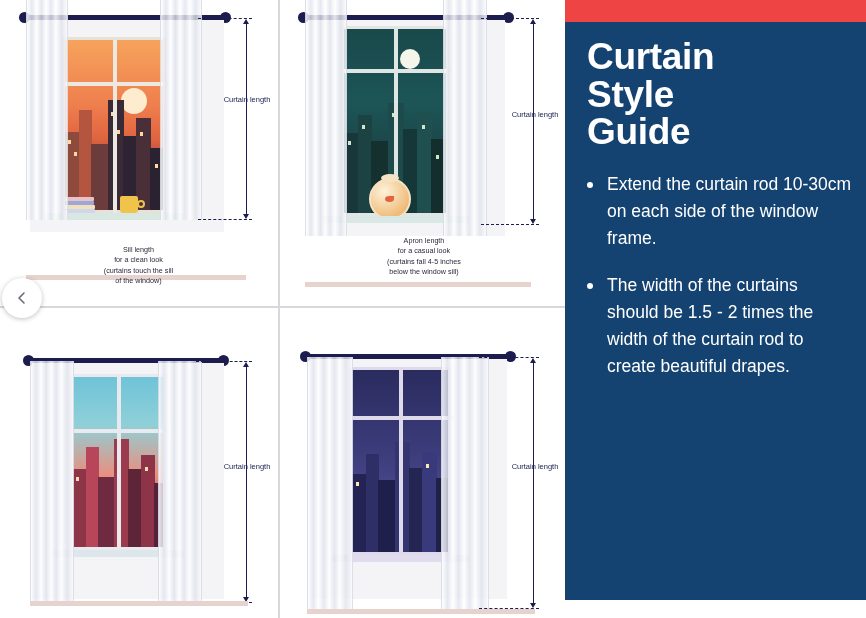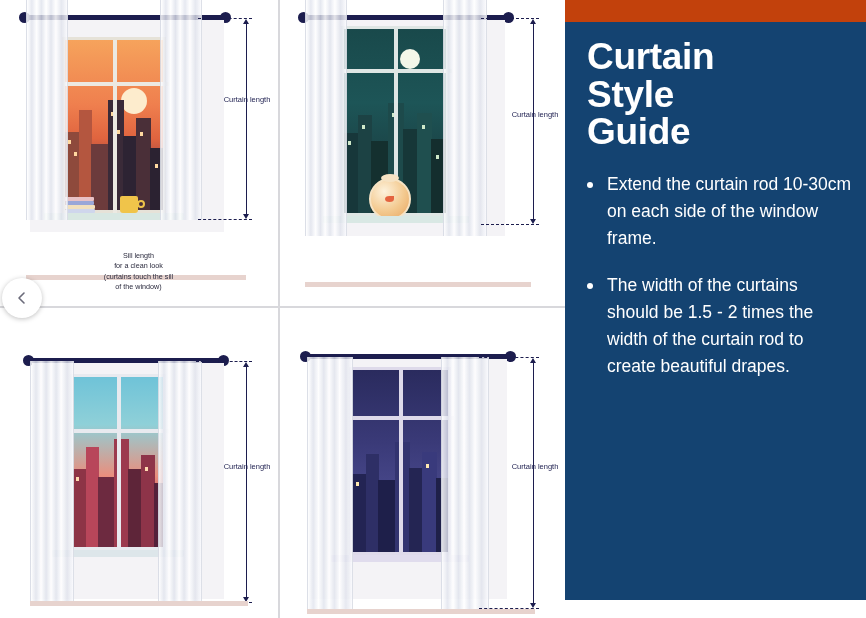--- a/index.html
+++ b/index.html
@@ -145,21 +145,21 @@
   .floorline {
     position: absolute;
     background: #e7d3ce;
   }
 
   
   .card {
     position: absolute;
     right: 0; top: 0;
     width: 301px; height: 538px;
-    background: #c2410c;
+    background: #ef4444;
   }
   .cardinner {
     position: absolute;
     left: 0; top: 22px;
     width: 301px; height: 578px;
     background: #144371;
     padding: 16px 14px 0 22px;
   }
   .cardtitle {
     color: #ffffff;
@@ -255,21 +255,21 @@
 
       <div class="mdash" style="left:198px; top:18px; width:54px;"></div>
       <div class="mdash" style="left:198px; top:219px; width:54px;"></div>
       <div class="mline" style="left:246px; top:22px; height:192px;"></div>
       <div class="arrow-up" style="left:243px; top:19px;"></div>
       <div class="arrow-dn" style="left:243px; top:214px;"></div>
       <div class="measure" style="left:222px; top:95px; width:50px;">Curtain
 length</div>
 
       <div class="floorline" style="left:26px; top:275px; width:220px; height:5px;"></div>
-      <div class="caption" style="left:0; top:251px;">Sill length
+      <div class="caption" style="left:0; top:245px;">Sill length
 for a clean look
 (curtains touch the sill
 of the window)</div>
     </div>
 
     <div class="panel p1">
       <div class="rod" style="left:20px; top:15px; width:210px; height:5px;"></div>
       <div class="finial" style="left:15px; top:12px;"></div>
       <div class="finial" style="left:220px; top:12px;"></div>
 
@@ -306,20 +306,24 @@
 
       <div class="mdash" style="left:198px; top:18px; width:58px;"></div>
       <div class="mdash" style="left:198px; top:224px; width:58px;"></div>
       <div class="mline" style="left:250px; top:22px; height:197px;"></div>
       <div class="arrow-up" style="left:247px; top:19px;"></div>
       <div class="arrow-dn" style="left:247px; top:219px;"></div>
       <div class="measure" style="left:226px; top:110px; width:52px;">Curtain
 length</div>
 
       <div class="floorline" style="left:22px; top:282px; width:226px; height:5px;"></div>
+      <div class="caption" style="left:0; top:236px;">Apron length
+for a casual look
+(curtains fall 4-5 inches
+below the window sill)</div>
     </div>
 
     <div class="panel p2">
       <div class="rod" style="left:28px; top:46px; width:200px; height:5px;"></div>
       <div class="finial" style="left:23px; top:43px;"></div>
       <div class="finial" style="left:218px; top:43px;"></div>
 
       <div class="wall" style="left:32px; top:51px; width:192px; height:236px;"></div>
 
       <div class="winframe" style="left:70px; top:62px; width:96px; height:176px; background:#e8eaef; border-color:#e8eaef;">

